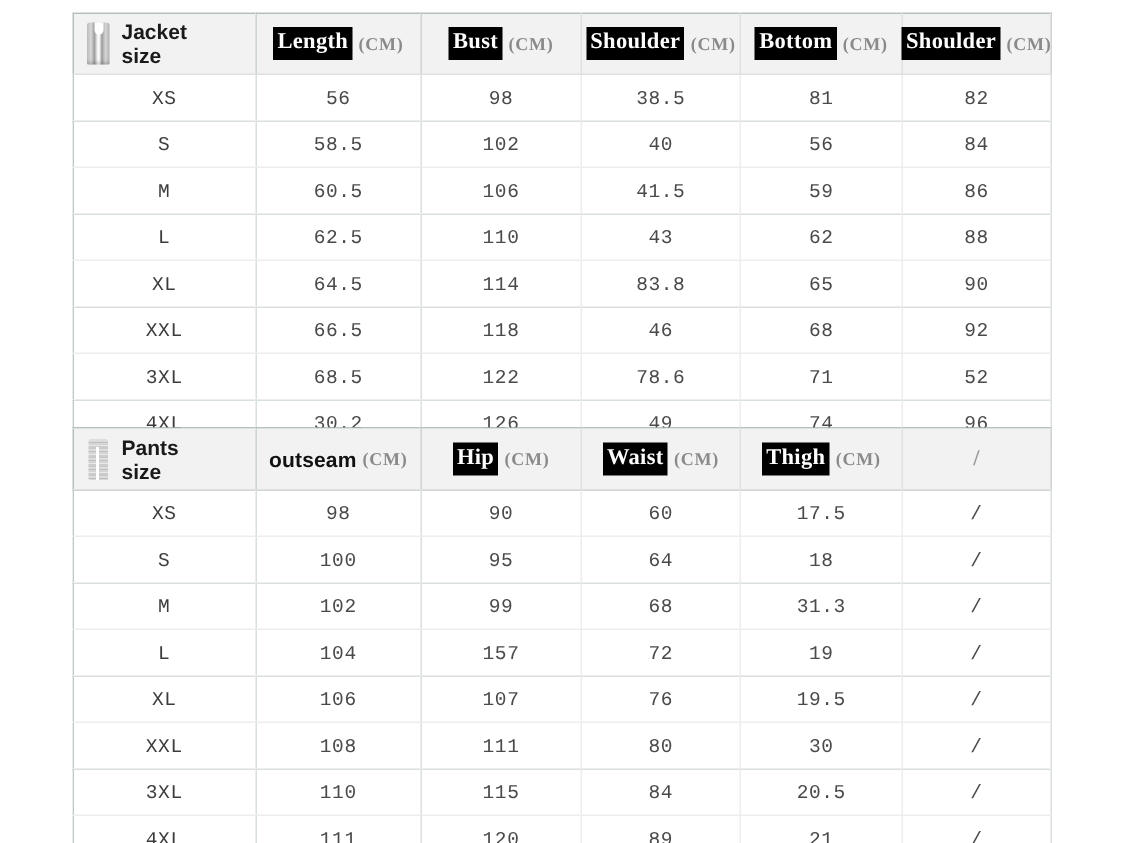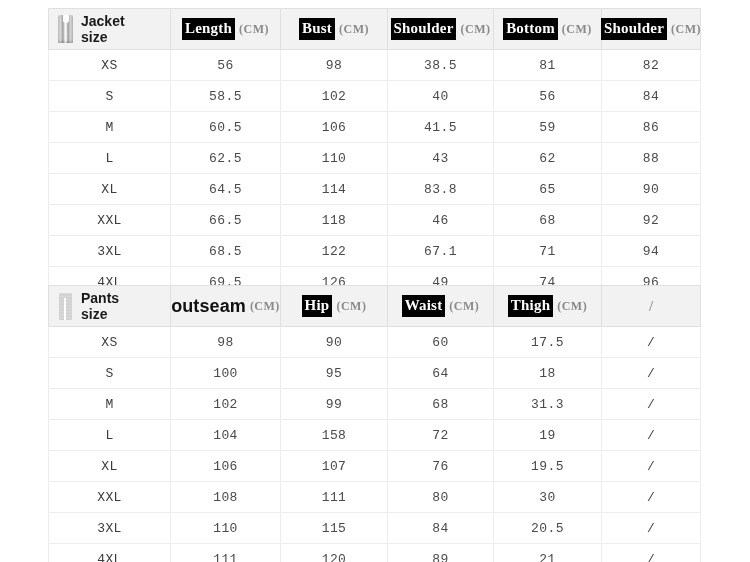--- a/index.html
+++ b/index.html
@@ -67,21 +67,21 @@
     font-size: 15px;
     font-weight: 700;
     line-height: 1.25;
     padding: 1px 3px 2px 3px;
     letter-spacing: 0.2px;
   }
   
   .plain-label {
     color: #111111;
     font-family: "Liberation Sans", sans-serif;
-    font-size: 18px;
+    font-size: 14px;
     font-weight: 700;
     letter-spacing: 0.1px;
   }
 
   .unit {
     font-family: "Liberation Serif", serif;
     font-size: 12px;
     color: #8a8a8a;
     letter-spacing: 0.5px;
   }
@@ -264,27 +264,27 @@
         <td>66.5</td>
         <td>118</td>
         <td>46</td>
         <td>68</td>
         <td>92</td>
       </tr>
       <tr class="data-row">
         <td class="cell-size">3XL</td>
         <td>68.5</td>
         <td>122</td>
-        <td>67.1</td>
+        <td>78.6</td>
         <td>71</td>
-        <td>94</td>
+        <td>52</td>
       </tr>
       <tr class="data-row">
         <td class="cell-size">4XL</td>
-        <td>69.5</td>
+        <td>30.2</td>
         <td>126</td>
         <td>49</td>
         <td>74</td>
         <td>96</td>
       </tr>
     </tbody>
   </table>
 </div>
 
 <div class="chart-wrap" id="pants-chart">
@@ -359,21 +359,21 @@
         <td class="cell-size">M</td>
         <td>102</td>
         <td>99</td>
         <td>68</td>
         <td>31.3</td>
         <td>/</td>
       </tr>
       <tr class="data-row">
         <td class="cell-size">L</td>
         <td>104</td>
-        <td>158</td>
+        <td>157</td>
         <td>72</td>
         <td>19</td>
         <td>/</td>
       </tr>
       <tr class="data-row">
         <td class="cell-size">XL</td>
         <td>106</td>
         <td>107</td>
         <td>76</td>
         <td>19.5</td>

